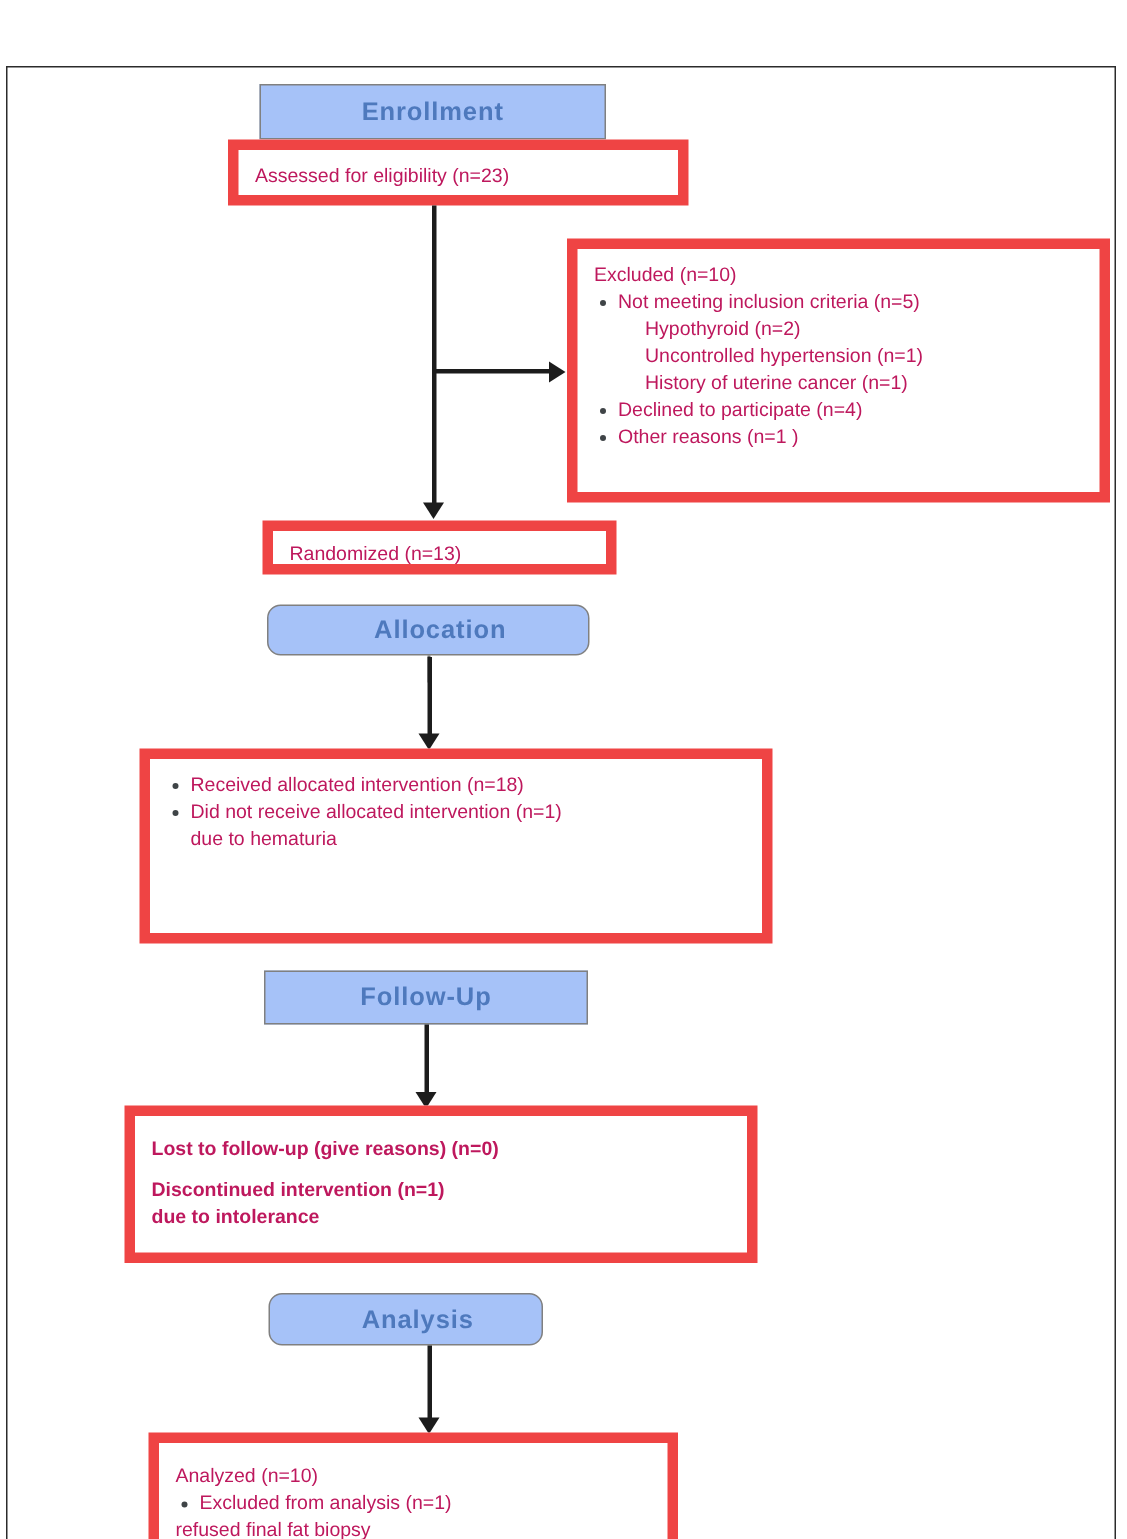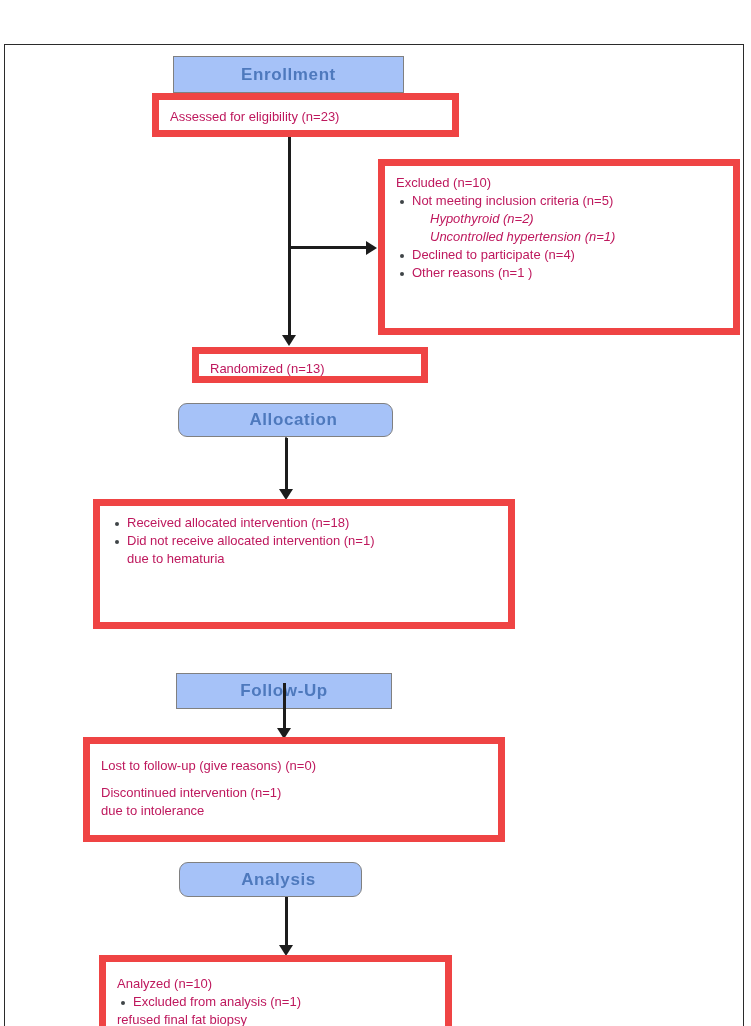--- a/index.html
+++ b/index.html
@@ -82,21 +82,20 @@
     position: absolute;
     left: 4px;
     top: 8px;
     width: 4px;
     height: 4px;
     border-radius: 50%;
     background: #3f4447;
   }
   ul.blist > li.plain {
     padding-left: 34px;
-    font-style: italic;
   }
   ul.blist > li.cont {
     padding-left: 16px;
   }
 
   .line-gap { height: 9px; }
 
   
   .vline {
     position: absolute;
@@ -153,27 +152,28 @@
   <div class="hline" style="left:288px; top:204px; width:78px; height:3px;"></div>
   <div class="arrow-right" style="left:366px; top:199px;"></div>
 
   <div class="node" style="left:378px; top:117px; width:362px; height:176px;">
     <div class="inner">
       <div>Excluded (n=10)</div>
       <ul class="blist">
         <li class="bulleted">Not meeting inclusion criteria (n=5)</li>
         <li class="plain">Hypothyroid (n=2)</li>
         <li class="plain">Uncontrolled hypertension (n=1)</li>
+        <li class="plain">History of uterine cancer (n=1)</li>
         <li class="bulleted">Declined to participate (n=4)</li>
         <li class="bulleted">Other reasons (n=1 )</li>
       </ul>
     </div>
   </div>
 
-  <div class="node" style="left:192px; top:305px; width:236px; height:36px;">
+  <div class="node" style="left:175px; top:305px; width:236px; height:36px;">
     <div class="inner" style="padding-top:6px;">
       <div>Randomized (n=13)</div>
     </div>
   </div>
 
   <div class="banner rounded" style="left:178px; top:361px; width:215px; height:34px;">
     <span>Allocation</span>
   </div>
 
   <div class="thin-vline" style="left:285px; top:395px; height:18px;"></div>
@@ -183,28 +183,28 @@
   <div class="node" style="left:93px; top:457px; width:422px; height:130px;">
     <div class="inner">
       <ul class="blist">
         <li class="bulleted">Received allocated intervention (n=18)</li>
         <li class="bulleted">Did not receive allocated intervention (n=1)</li>
         <li class="cont">due to hematuria</li>
       </ul>
     </div>
   </div>
 
-  <div class="banner" style="left:176px; top:631px; width:216px; height:36px;">
+  <div class="banner" style="left:176px; top:605px; width:216px; height:36px;">
     <span>Follow-Up</span>
   </div>
 
   <div class="vline" style="left:283px; top:641px; width:3px; height:47px;"></div>
   <div class="arrow-down" style="left:277px; top:686px;"></div>
 
-  <div class="node" style="left:83px; top:695px; width:422px; height:105px;">
+  <div class="node" style="left:83px; top:695px; width:422px; height:105px;font-weight:bold;">
     <div class="inner" style="padding-top:13px;">
       <div>Lost to follow-up (give reasons) (n=0)</div>
       <div class="line-gap"></div>
       <div>Discontinued intervention (n=1)</div>
       <div>due to intolerance</div>
     </div>
   </div>
 
   <div class="banner rounded" style="left:179px; top:820px; width:183px; height:35px;">
     <span>Analysis</span>

